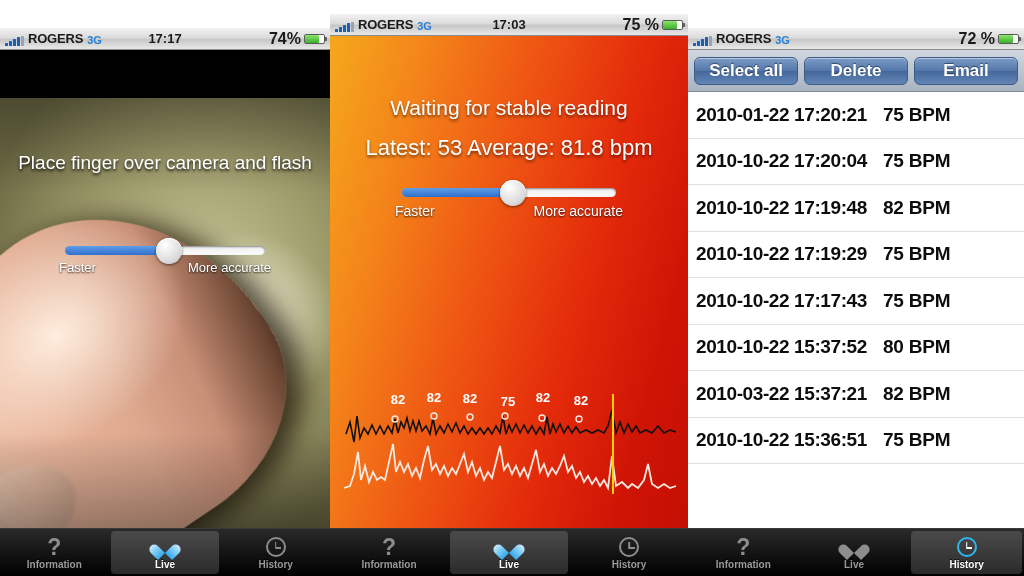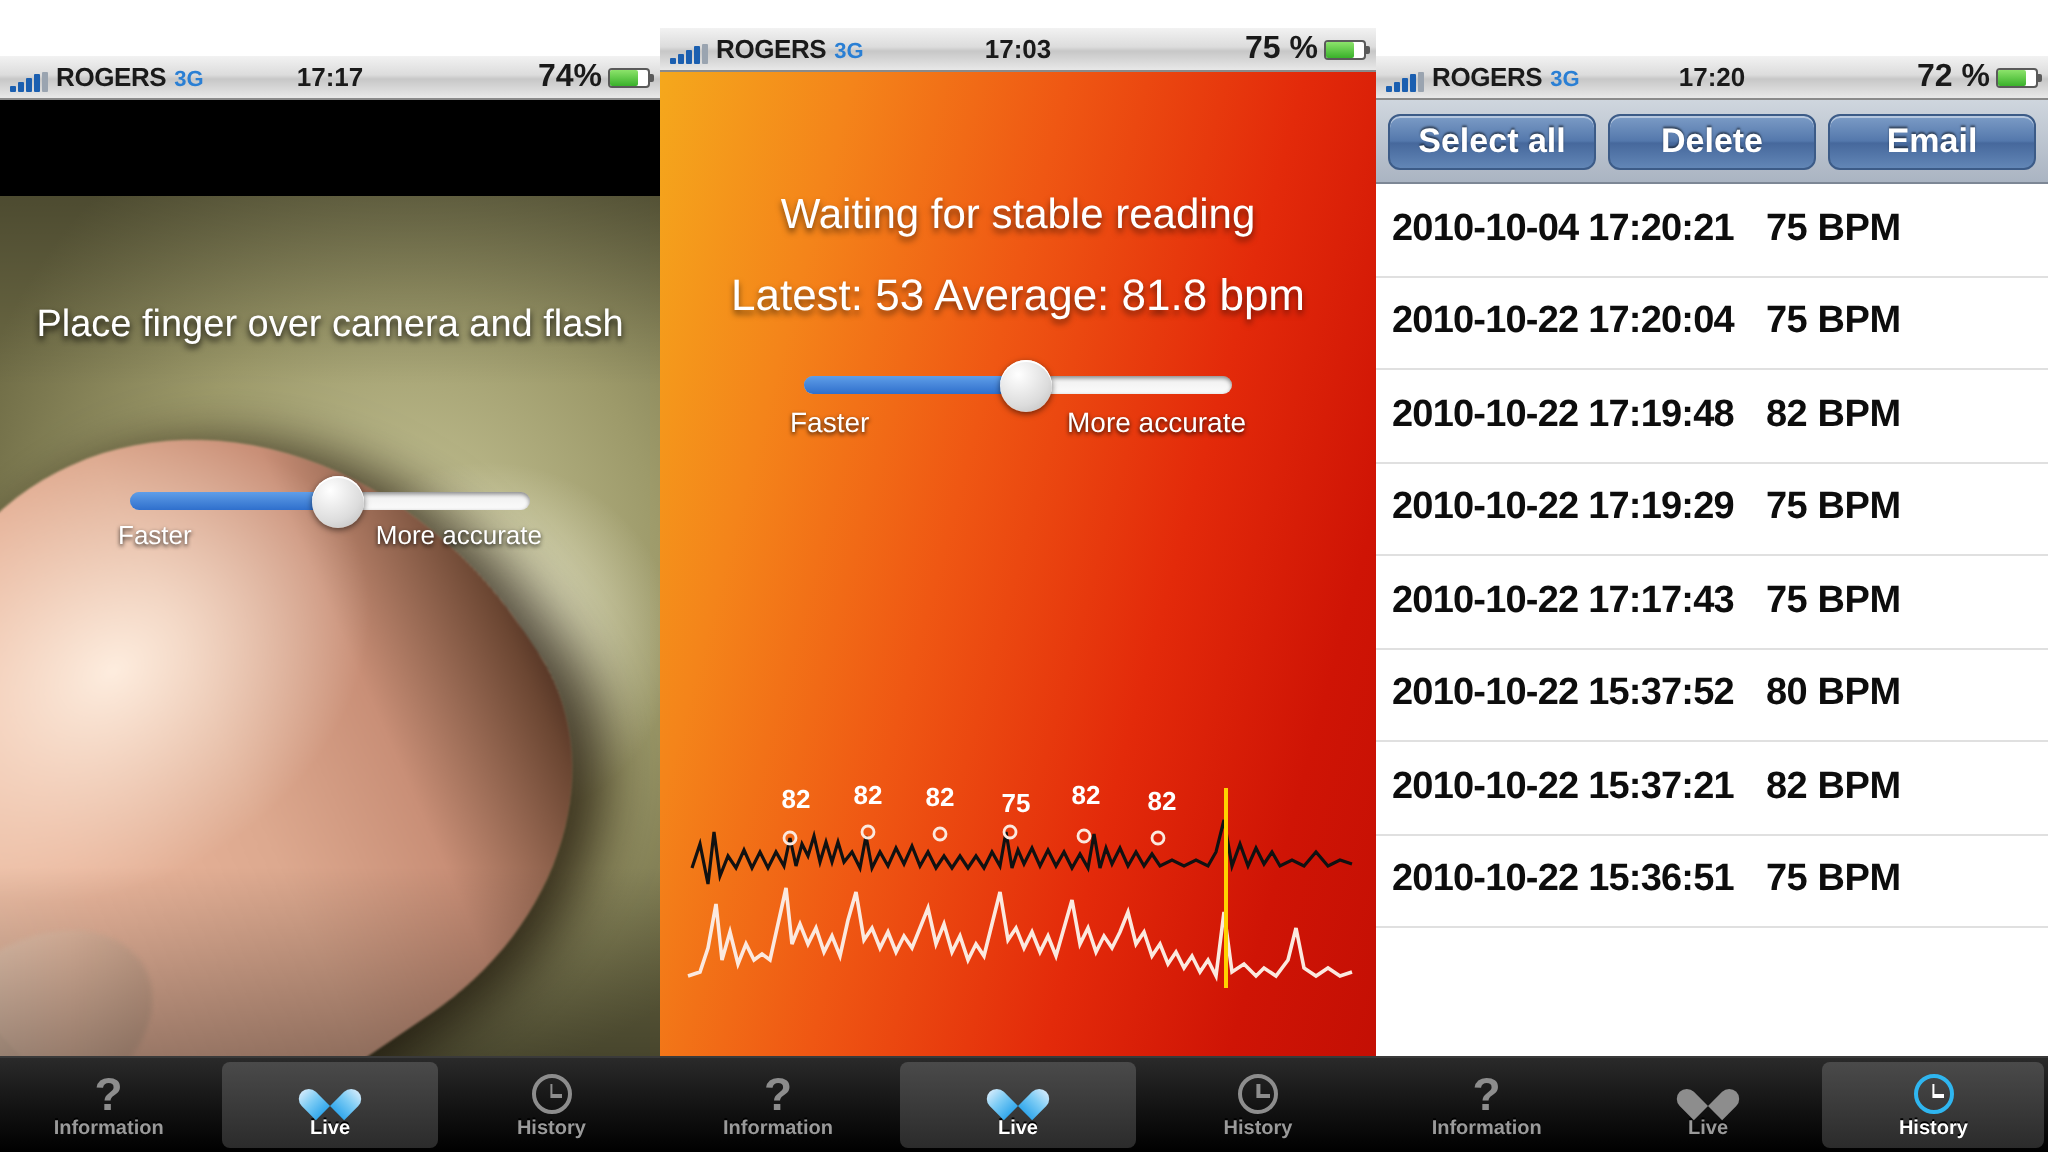--- a/index.html
+++ b/index.html
@@ -335,38 +335,37 @@
         <span class="bars">
             <i></i>
             <i></i>
             <i></i>
             <i></i>
             <i></i>
           </span>
         <span class="carrier">ROGERS</span>
         <span class="net">3G</span>
       </div>
-      <div class="sb-center">17:20</div>
       <div class="sb-right">
         <span>72 %</span>
         <span class="batt">
             <b style="width:72%"></b>
           </span>
       </div>
     </div>
 
     <div class="toolbar">
       <div class="tbtn">Select all</div>
       <div class="tbtn">Delete</div>
       <div class="tbtn">Email</div>
     </div>
 
     <div class="list">
       <div class="row">
-        <span class="ts">2010-10-04 17:20:21</span>
+        <span class="ts">2010-01-22 17:20:21</span>
         <span class="bpm">75 BPM</span>
       </div>
       <div class="row">
         <span class="ts">2010-10-22 17:20:04</span>
         <span class="bpm">75 BPM</span>
       </div>
       <div class="row">
         <span class="ts">2010-10-22 17:19:48</span>
         <span class="bpm">82 BPM</span>
       </div>
@@ -376,21 +375,21 @@
       </div>
       <div class="row">
         <span class="ts">2010-10-22 17:17:43</span>
         <span class="bpm">75 BPM</span>
       </div>
       <div class="row">
         <span class="ts">2010-10-22 15:37:52</span>
         <span class="bpm">80 BPM</span>
       </div>
       <div class="row">
-        <span class="ts">2010-10-22 15:37:21</span>
+        <span class="ts">2010-03-22 15:37:21</span>
         <span class="bpm">82 BPM</span>
       </div>
       <div class="row">
         <span class="ts">2010-10-22 15:36:51</span>
         <span class="bpm">75 BPM</span>
       </div>
     </div>
 
     <div class="tabbar">
       <div class="tab">

